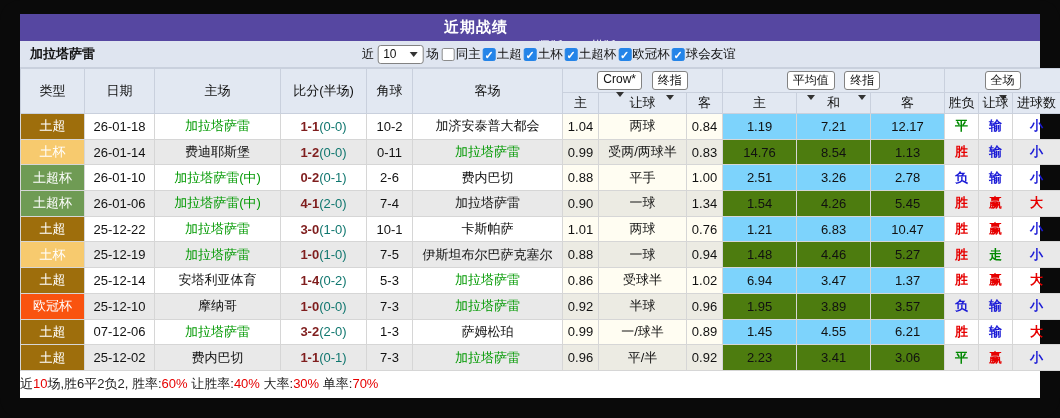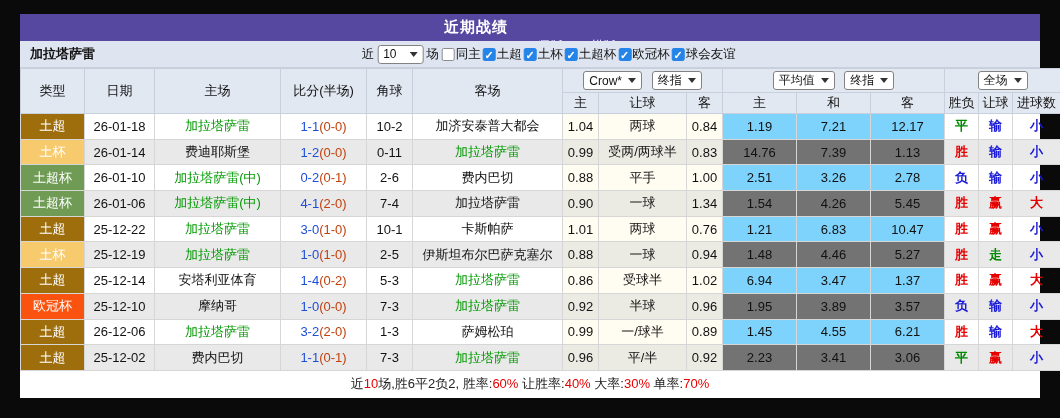--- a/index.html
+++ b/index.html
@@ -62,43 +62,43 @@
 
   
   table { width:100%; border-collapse:collapse; table-layout:fixed; flex:none; }
   thead th {
     background:#E2E8F2; border:1px solid #C9D0DD; font-weight:normal;
     font-size:13px; color:#111; padding:0;
   }
   tr.hdr-top th { height:24px; }
   tr.hdr-sub th { height:21px; }
   .sel-cell { text-align:center; }
-  .sel-cell .sel { margin:0 3px; }
+  .sel-cell .sel { margin:0 3px;flex-direction:column; }
 
   tbody td {
     border:1px solid #D6D6D6; height:25.7px; padding:0; text-align:center;
     font-size:13px; color:#111; overflow:hidden; white-space:nowrap;
   }
   tbody tr.alt td { background:#E9E9E9; }
   td.type { color:#fff; }
   td.team.self { color:#009900; }
   td.crow { background:#FFFDF2; }
   tr.alt td.crow { background:#ECEBE3; }
   td.avg { background:#7dd3fc; }
-  tr.alt td.avg { background:#737373; }
-  td.score .full { color:#1d4ed8; font-weight:normal; }
-  td.score .half { color:#c2410c; }
+  tr.alt td.avg { background:#4d7c0f; }
+  td.score .full { color:#7f1d1d; font-weight:bold; }
+  td.score .half { color:#0f766e; }
   td.res { font-weight:bold; }
   .c-red { color:#E60000; }
   .c-blue { color:#1A1AD6; }
   .c-green { color:#008800; }
 
   
   .summary {
-    flex:1; display:flex; align-items:center; justify-content:center;
+    flex:1; display:flex; align-items:center; justify-content:flex-start;
     font-size:13px; color:#222; background:#fff;
   }
   .summary .red { color:#E60000; }
 </style>
 </head>
 <body>
 
 <div class="frame">
   <div class="page">
 
@@ -241,21 +241,21 @@
             <td class="type" style="background: rgb(247, 202, 110);">土杯</td>
             <td class="date">26-01-14</td>
             <td class="team">费迪耶斯堡</td>
             <td class="score"><span class="full">1-2</span><span class="half">(0-0)</span></td>
             <td class="corner">0-11</td>
             <td class="team self">加拉塔萨雷</td>
             <td class="crow">0.99</td>
             <td class="crow">受两/两球半</td>
             <td class="crow">0.83</td>
             <td class="avg">14.76</td>
-            <td class="avg">7.39</td>
+            <td class="avg">8.54</td>
             <td class="avg">1.13</td>
             <td class="res c-red">胜</td>
             <td class="res c-blue">输</td>
             <td class="res c-blue">小</td>
           </tr>
           <tr>
             <td class="type" style="background: rgb(111, 155, 84);">土超杯</td>
             <td class="date">26-01-10</td>
             <td class="team self">加拉塔萨雷(中)</td>
             <td class="score"><span class="full">0-2</span><span class="half">(0-1)</span></td>
@@ -303,21 +303,21 @@
             <td class="avg">10.47</td>
             <td class="res c-red">胜</td>
             <td class="res c-red">赢</td>
             <td class="res c-blue">小</td>
           </tr>
           <tr class="alt">
             <td class="type" style="background: rgb(247, 202, 110);">土杯</td>
             <td class="date">25-12-19</td>
             <td class="team self">加拉塔萨雷</td>
             <td class="score"><span class="full">1-0</span><span class="half">(1-0)</span></td>
-            <td class="corner">2-5</td>
+            <td class="corner">7-5</td>
             <td class="team">伊斯坦布尔巴萨克塞尔</td>
             <td class="crow">0.88</td>
             <td class="crow">一球</td>
             <td class="crow">0.94</td>
             <td class="avg">1.48</td>
             <td class="avg">4.46</td>
             <td class="avg">5.27</td>
             <td class="res c-red">胜</td>
             <td class="res c-green">走</td>
             <td class="res c-blue">小</td>
@@ -351,21 +351,21 @@
             <td class="crow">0.96</td>
             <td class="avg">1.95</td>
             <td class="avg">3.89</td>
             <td class="avg">3.57</td>
             <td class="res c-blue">负</td>
             <td class="res c-blue">输</td>
             <td class="res c-blue">小</td>
           </tr>
           <tr>
             <td class="type" style="background: rgb(158, 110, 12);">土超</td>
-            <td class="date">26-12-06</td>
+            <td class="date">07-12-06</td>
             <td class="team self">加拉塔萨雷</td>
             <td class="score"><span class="full">3-2</span><span class="half">(2-0)</span></td>
             <td class="corner">1-3</td>
             <td class="team">萨姆松珀</td>
             <td class="crow">0.99</td>
             <td class="crow">一/球半</td>
             <td class="crow">0.89</td>
             <td class="avg">1.45</td>
             <td class="avg">4.55</td>
             <td class="avg">6.21</td>

